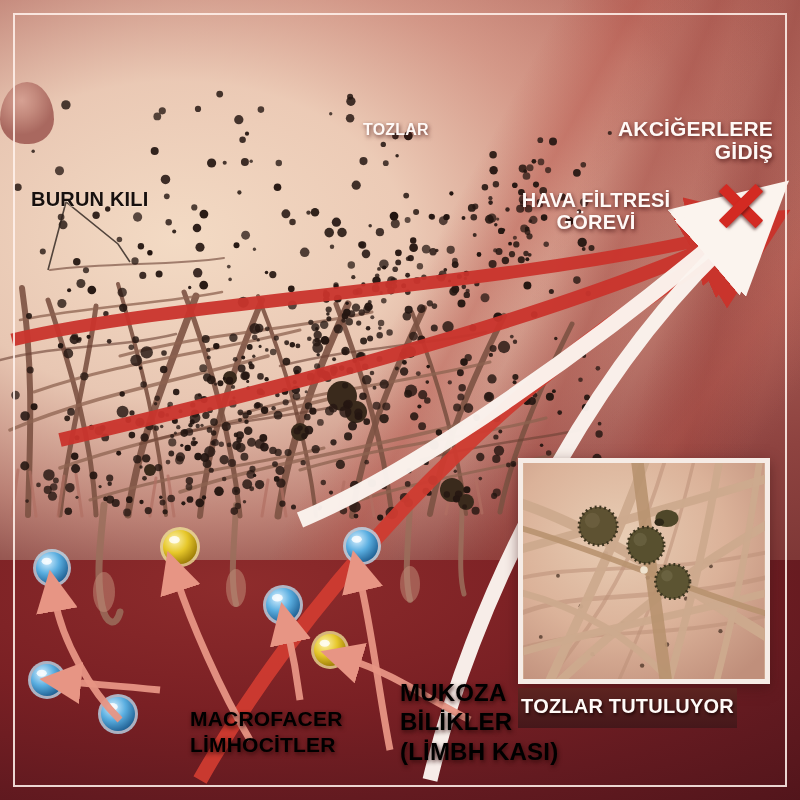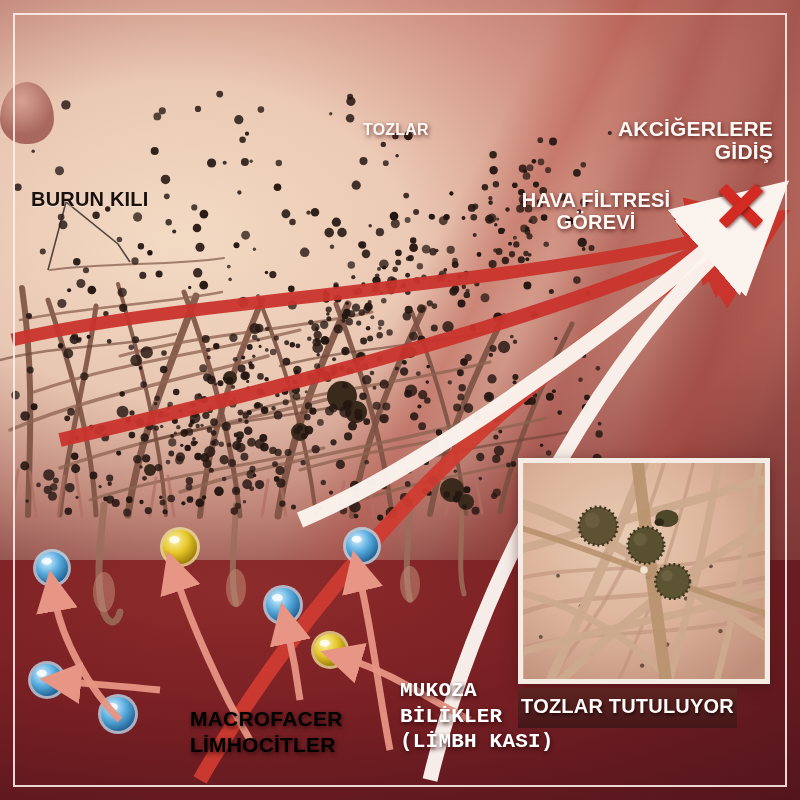--- a/index.html
+++ b/index.html
@@ -95,23 +95,22 @@
   #lbl-burunkili {
     left:31px; top:174px; font-size:20px; color:#17100e; font-weight:bold;
     text-shadow:0 1px 1px rgba(255,240,225,.55);
     margin-top:15px;
   }
   #lbl-macrofacer {
     left:190px; top:706px; font-size:21px; color:#000000; line-height:1.22;
     text-shadow:1px 2px 4px rgba(50,10,10,.9);
   }
   #lbl-mukoza {
-    left:400px; top:678px; font-size:21px; color:#ffffff; line-height:1.22;
+    left:400px; top:678px; font-size:24px; color:#000000; line-height:1.22;
     text-shadow:1px 2px 4px rgba(50,10,10,.9);
-    font-family:Liberation Mono, monospace;
   }
   #lbl-inset {
     left:519px; top:696px; width:217px; text-align:center;
     font-size:20px; color:#fffaf7;
     text-shadow:1px 2px 3px rgba(30,5,5,.9);
   }
 
   
   #inset {
     position:absolute; left:518px; top:458px; width:252px; height:226px;

